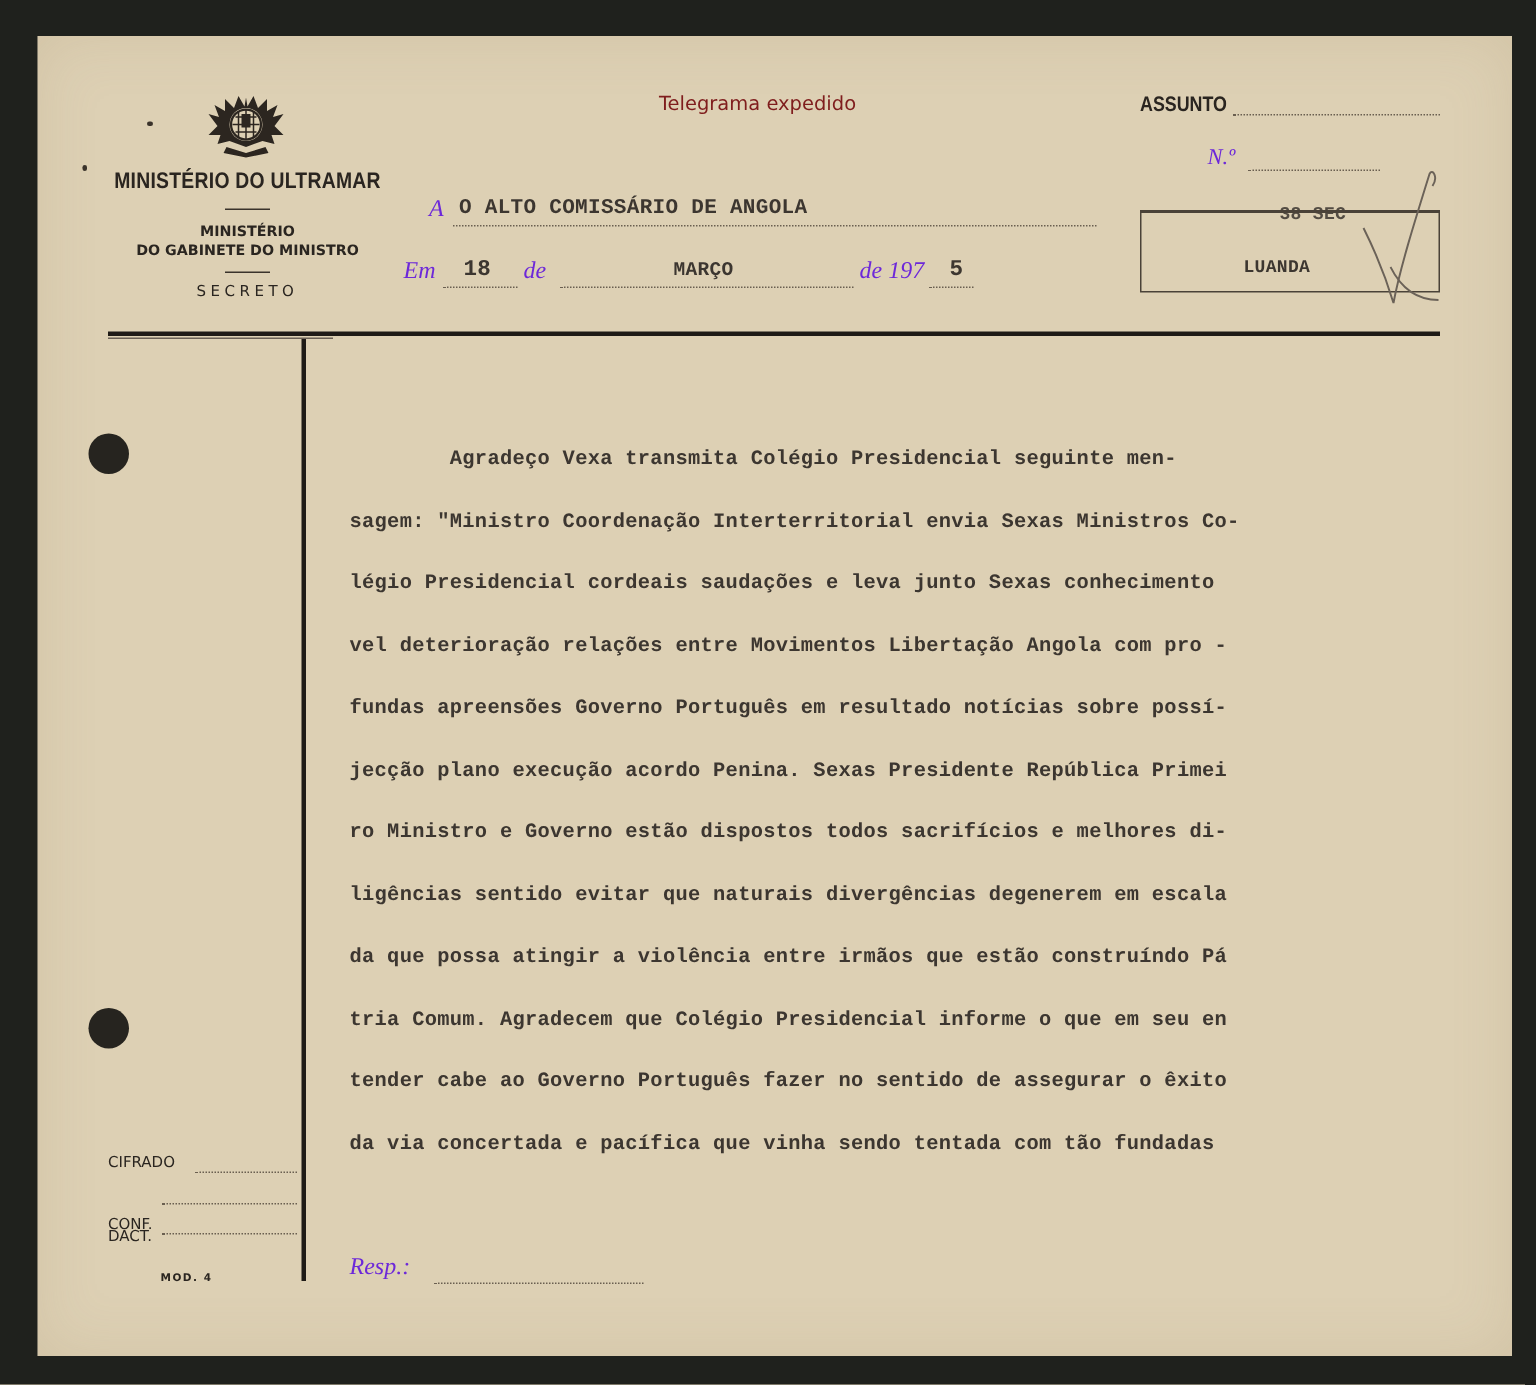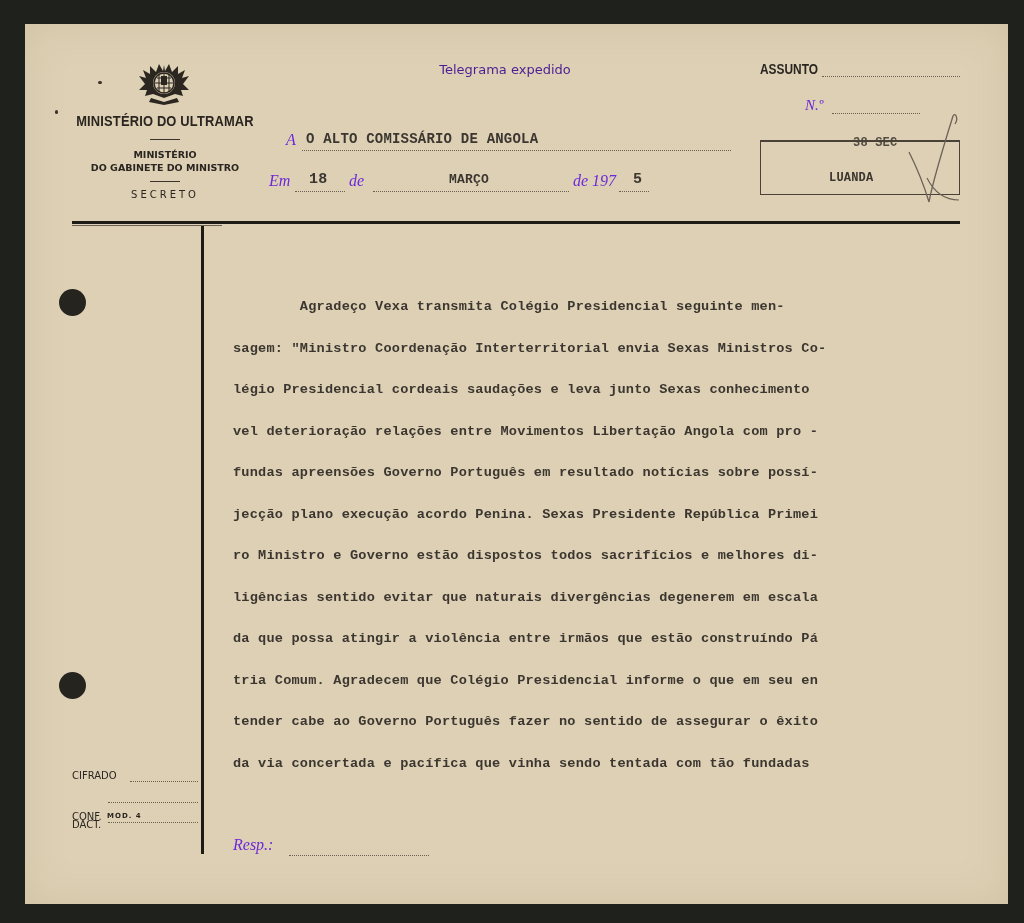--- a/index.html
+++ b/index.html
@@ -40,21 +40,21 @@
     }
     .secreto {
       left: 30px; top: 165px; width: 220px; text-align: center;
       font-family: "DejaVu Sans", sans-serif; font-size: 10px;
       letter-spacing: 3px; color: #2a2520;
     }
 
     
     .tele-title {
       left: 370px; top: 38px; width: 220px; text-align: center;
-      font-family: "DejaVu Sans", sans-serif; font-size: 13px; color: #4c1d95;
+      font-family: "DejaVu Sans", sans-serif; font-size: 13px; color: #7f1d1d;
     }
     .field-line {
       border-bottom: 1px dotted #6a5f50;
     }
     .lbl-it {
       font-family: "Liberation Serif", serif; font-style: italic;
       font-size: 16px; color: #6d28d9;
     }
 
     
@@ -192,20 +192,20 @@
     <div class="abs field-line" style="left:58px;top:0;width:68px;height:11px;"></div>
   </div>
   <div class="abs" style="left:47px;top:767px;width:128px;height:14px;">
     <span class="abs foot-lbl" style="left:0;top:0;margin-top:28px;">DACT.</span>
     <div class="abs field-line" style="left:36px;top:0;width:90px;height:11px;"></div>
   </div>
   <div class="abs" style="left:47px;top:787px;width:128px;height:14px;">
     <span class="abs foot-lbl" style="left:0;top:0;">CONF.</span>
     <div class="abs field-line" style="left:36px;top:0;width:90px;height:11px;"></div>
   </div>
-  <span class="abs mod" style="left:48px;top:788px;padding-left:34px;">MOD. 4</span>
+  <span class="abs mod" style="left:48px;top:824px;padding-left:34px;">MOD. 4</span>
 
   <div class="abs" style="left:208px;top:812px;width:220px;height:24px;">
     <span class="abs lbl-it" style="left:0;top:0;font-size:16px;">Resp.:</span>
     <div class="abs field-line" style="left:56px;top:0;width:140px;height:19px;"></div>
   </div>
 
 </div>
 
 </body></html>

